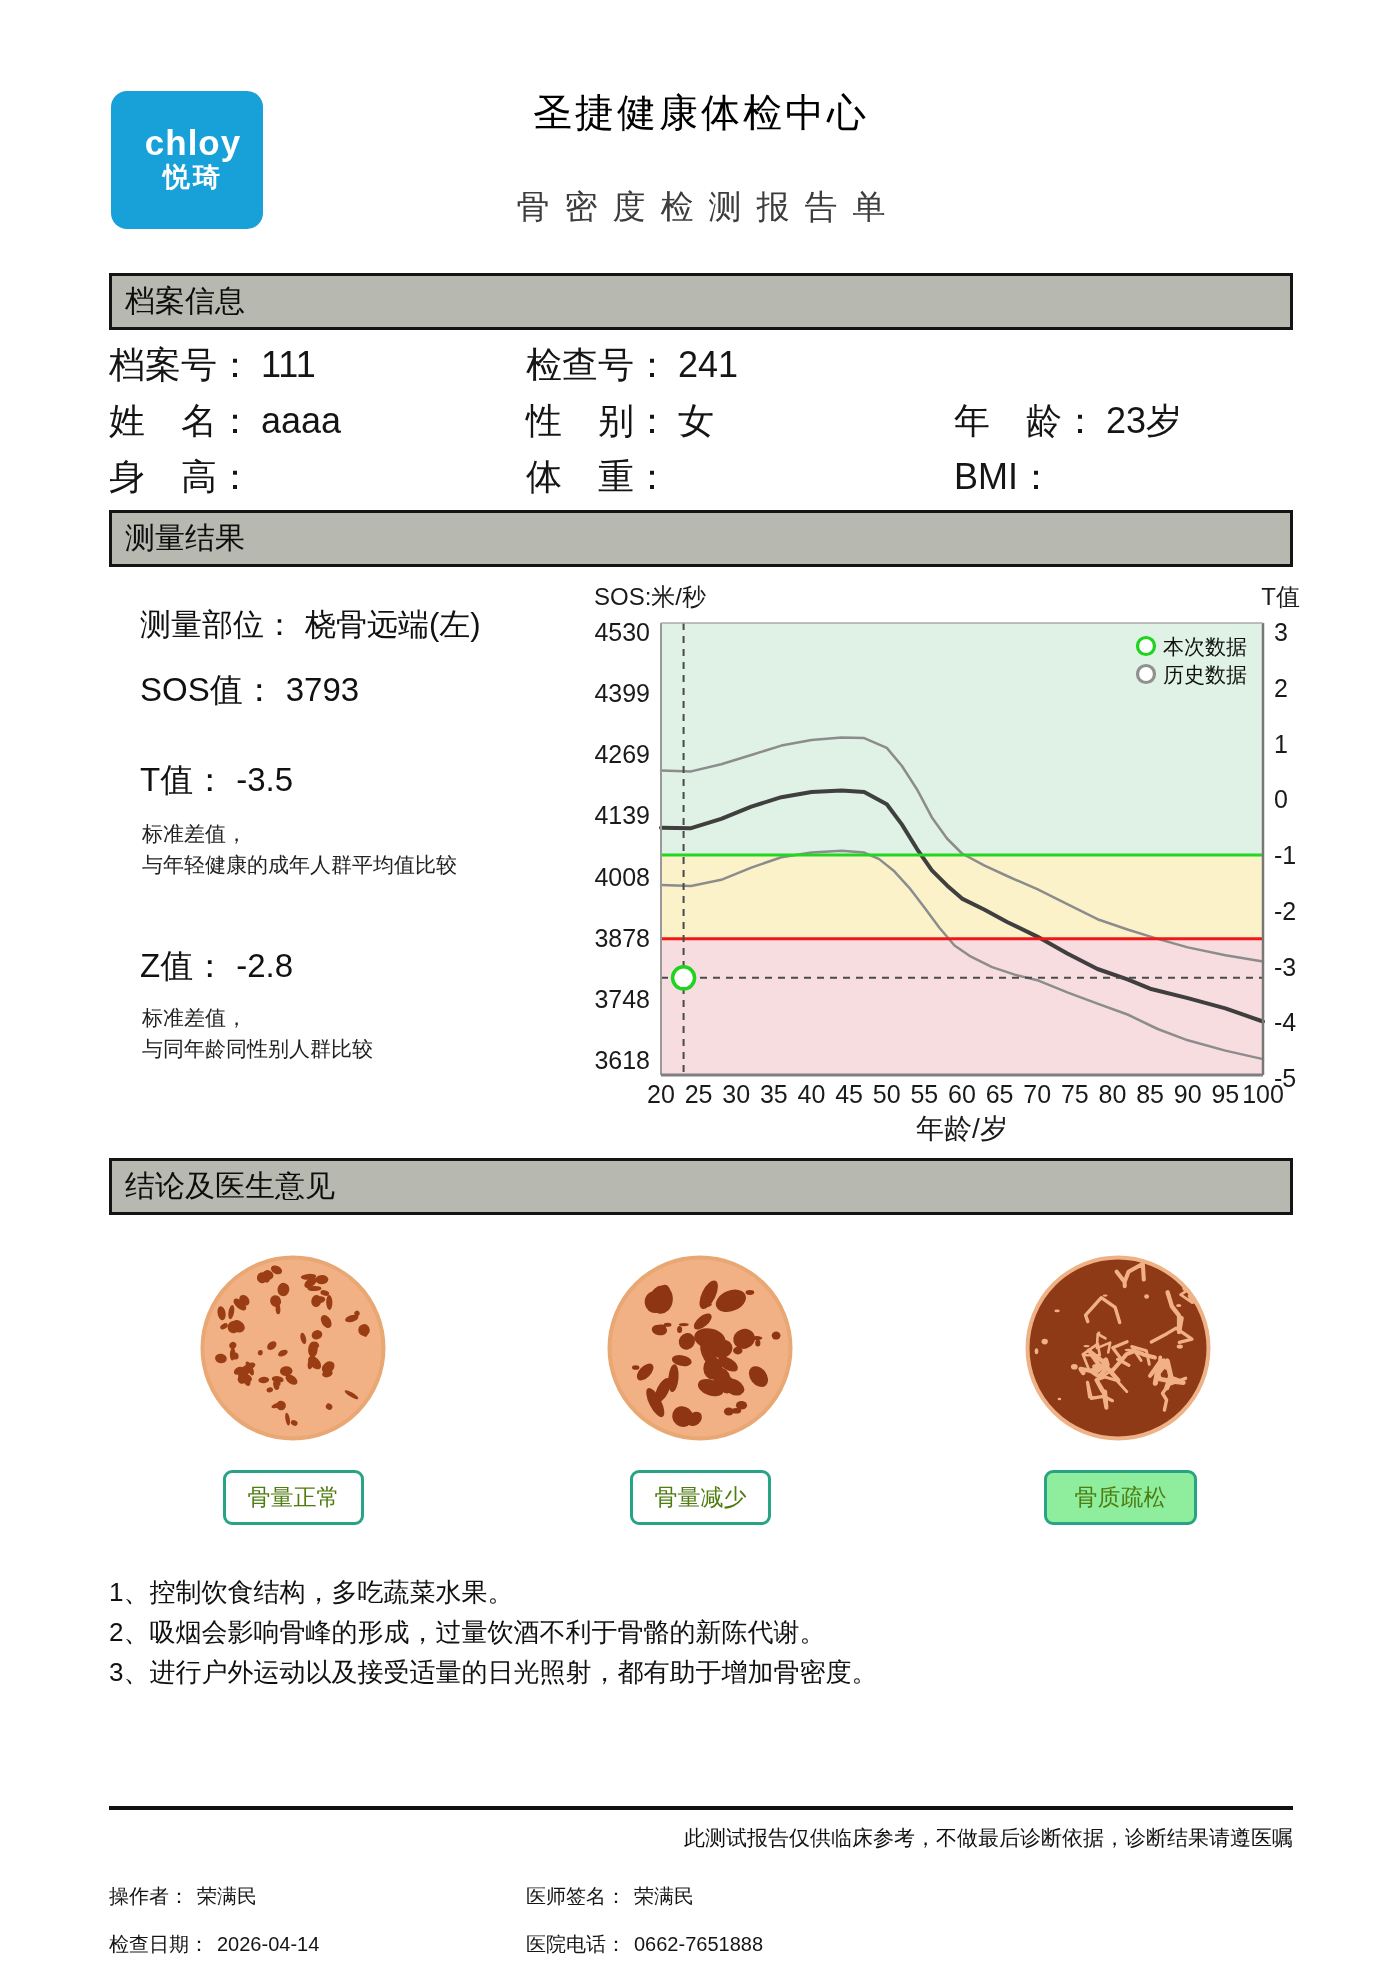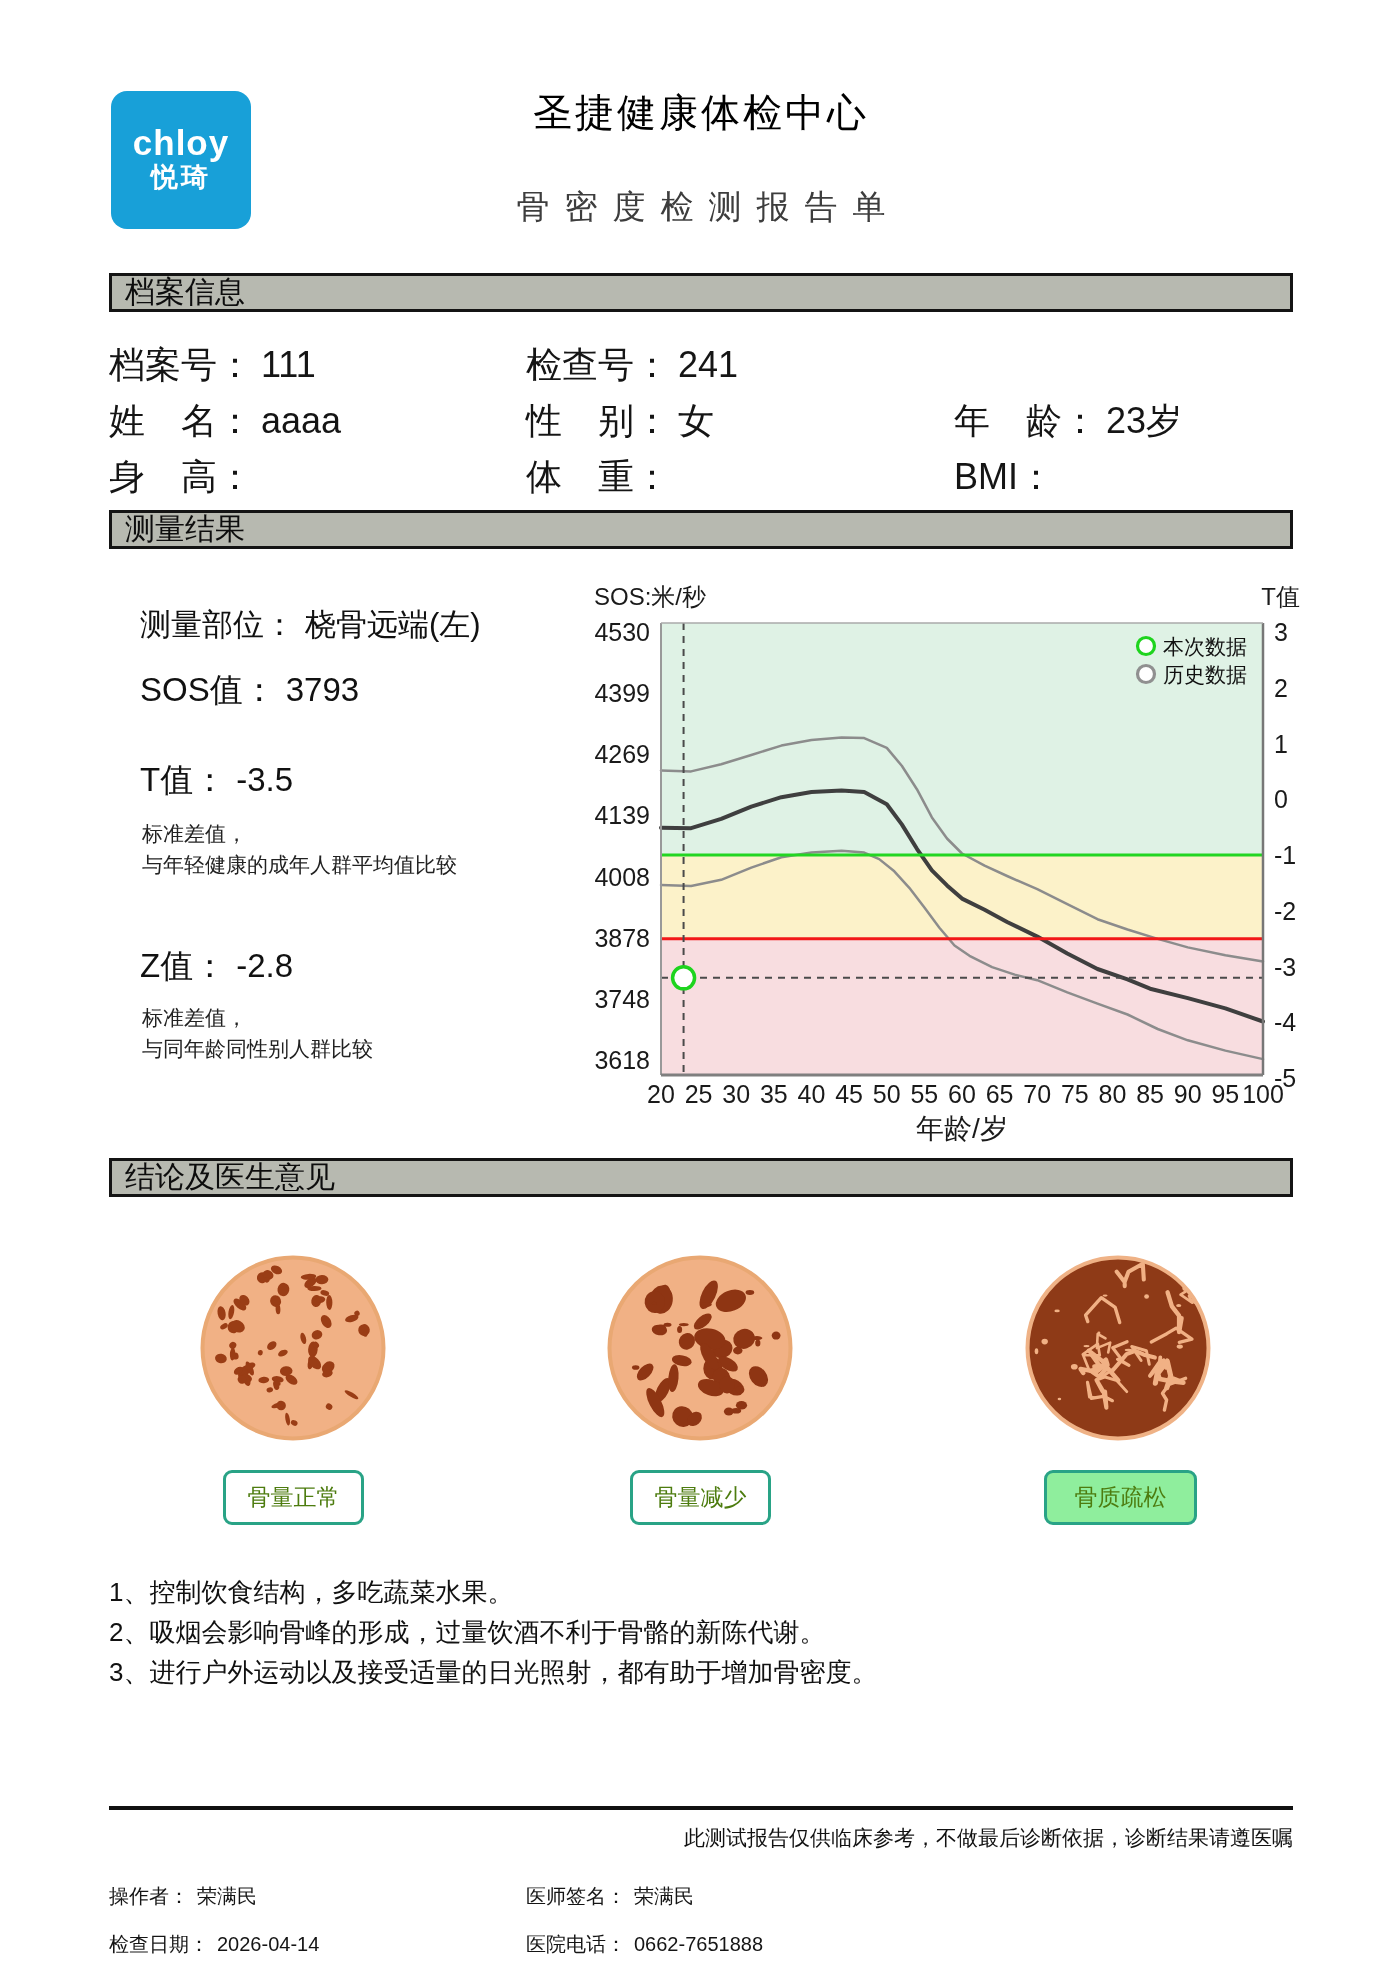--- a/index.html
+++ b/index.html
@@ -1,25 +1,25 @@
 <!DOCTYPE html>
 <html><head>
 <meta charset="utf-8">
 <style>
   html,body{margin:0;padding:0;background:#fff;}
   .page{position:relative;width:1400px;height:1980px;background:#ffffff;
         font-family:"Liberation Sans","DejaVu Sans",sans-serif;color:#1a1a1a;overflow:hidden;}
   .logo{position:absolute;left:111px;top:91px;width:140px;height:138px;background:#18a0d8;border-radius:16px;
-        display:flex;flex-direction:column;align-items:center;justify-content:center;gap:3px;}
+        display:flex;flex-direction:column;align-items:center;justify-content:center;gap:3px;padding-left:12px;}
   .logo-en{color:#fff;font-size:35px;font-weight:700;letter-spacing:1px;line-height:1;}
   .logo-cn{color:#fff;font-size:27px;font-weight:600;letter-spacing:3px;line-height:1.2;font-family:Liberation Mono, monospace;}
   .title{position:absolute;left:109px;width:1184px;top:86px;text-align:center;font-size:39px;color:#000;letter-spacing:3px;}
   .subtitle{position:absolute;left:109px;width:1184px;top:185px;text-align:center;font-size:33px;color:#3d3d3d;
         letter-spacing:15px;text-indent:15px;}
-  .bar{position:absolute;left:109px;width:1184px;height:39px;background:#b7b9b0;border:3px solid #141414;
+  .bar{position:absolute;left:109px;width:1184px;height:57px;background:#b7b9b0;border:3px solid #141414;
         box-sizing:border-box;font-size:30px;font-weight:500;color:#0d0d0d;display:flex;align-items:center;padding-left:13px;}
   .field{position:absolute;font-size:36px;color:#151515;white-space:nowrap;}
   .field .v{margin-left:8px;}
   .m-big{position:absolute;left:140px;font-size:33px;color:#111;white-space:nowrap;}
   .m-big .v{margin-left:10px;}
   .m-site{font-size:31px;}
   .m-desc{position:absolute;left:142px;font-size:21px;line-height:31px;color:#222;}
   #chart{position:absolute;left:440px;top:565px;width:900px;height:595px;}
   .bone{position:absolute;top:1252px;width:192px;height:192px;}
   .box{position:absolute;top:1470px;height:55px;border:3px solid #29a386;border-radius:9px;box-sizing:border-box;

